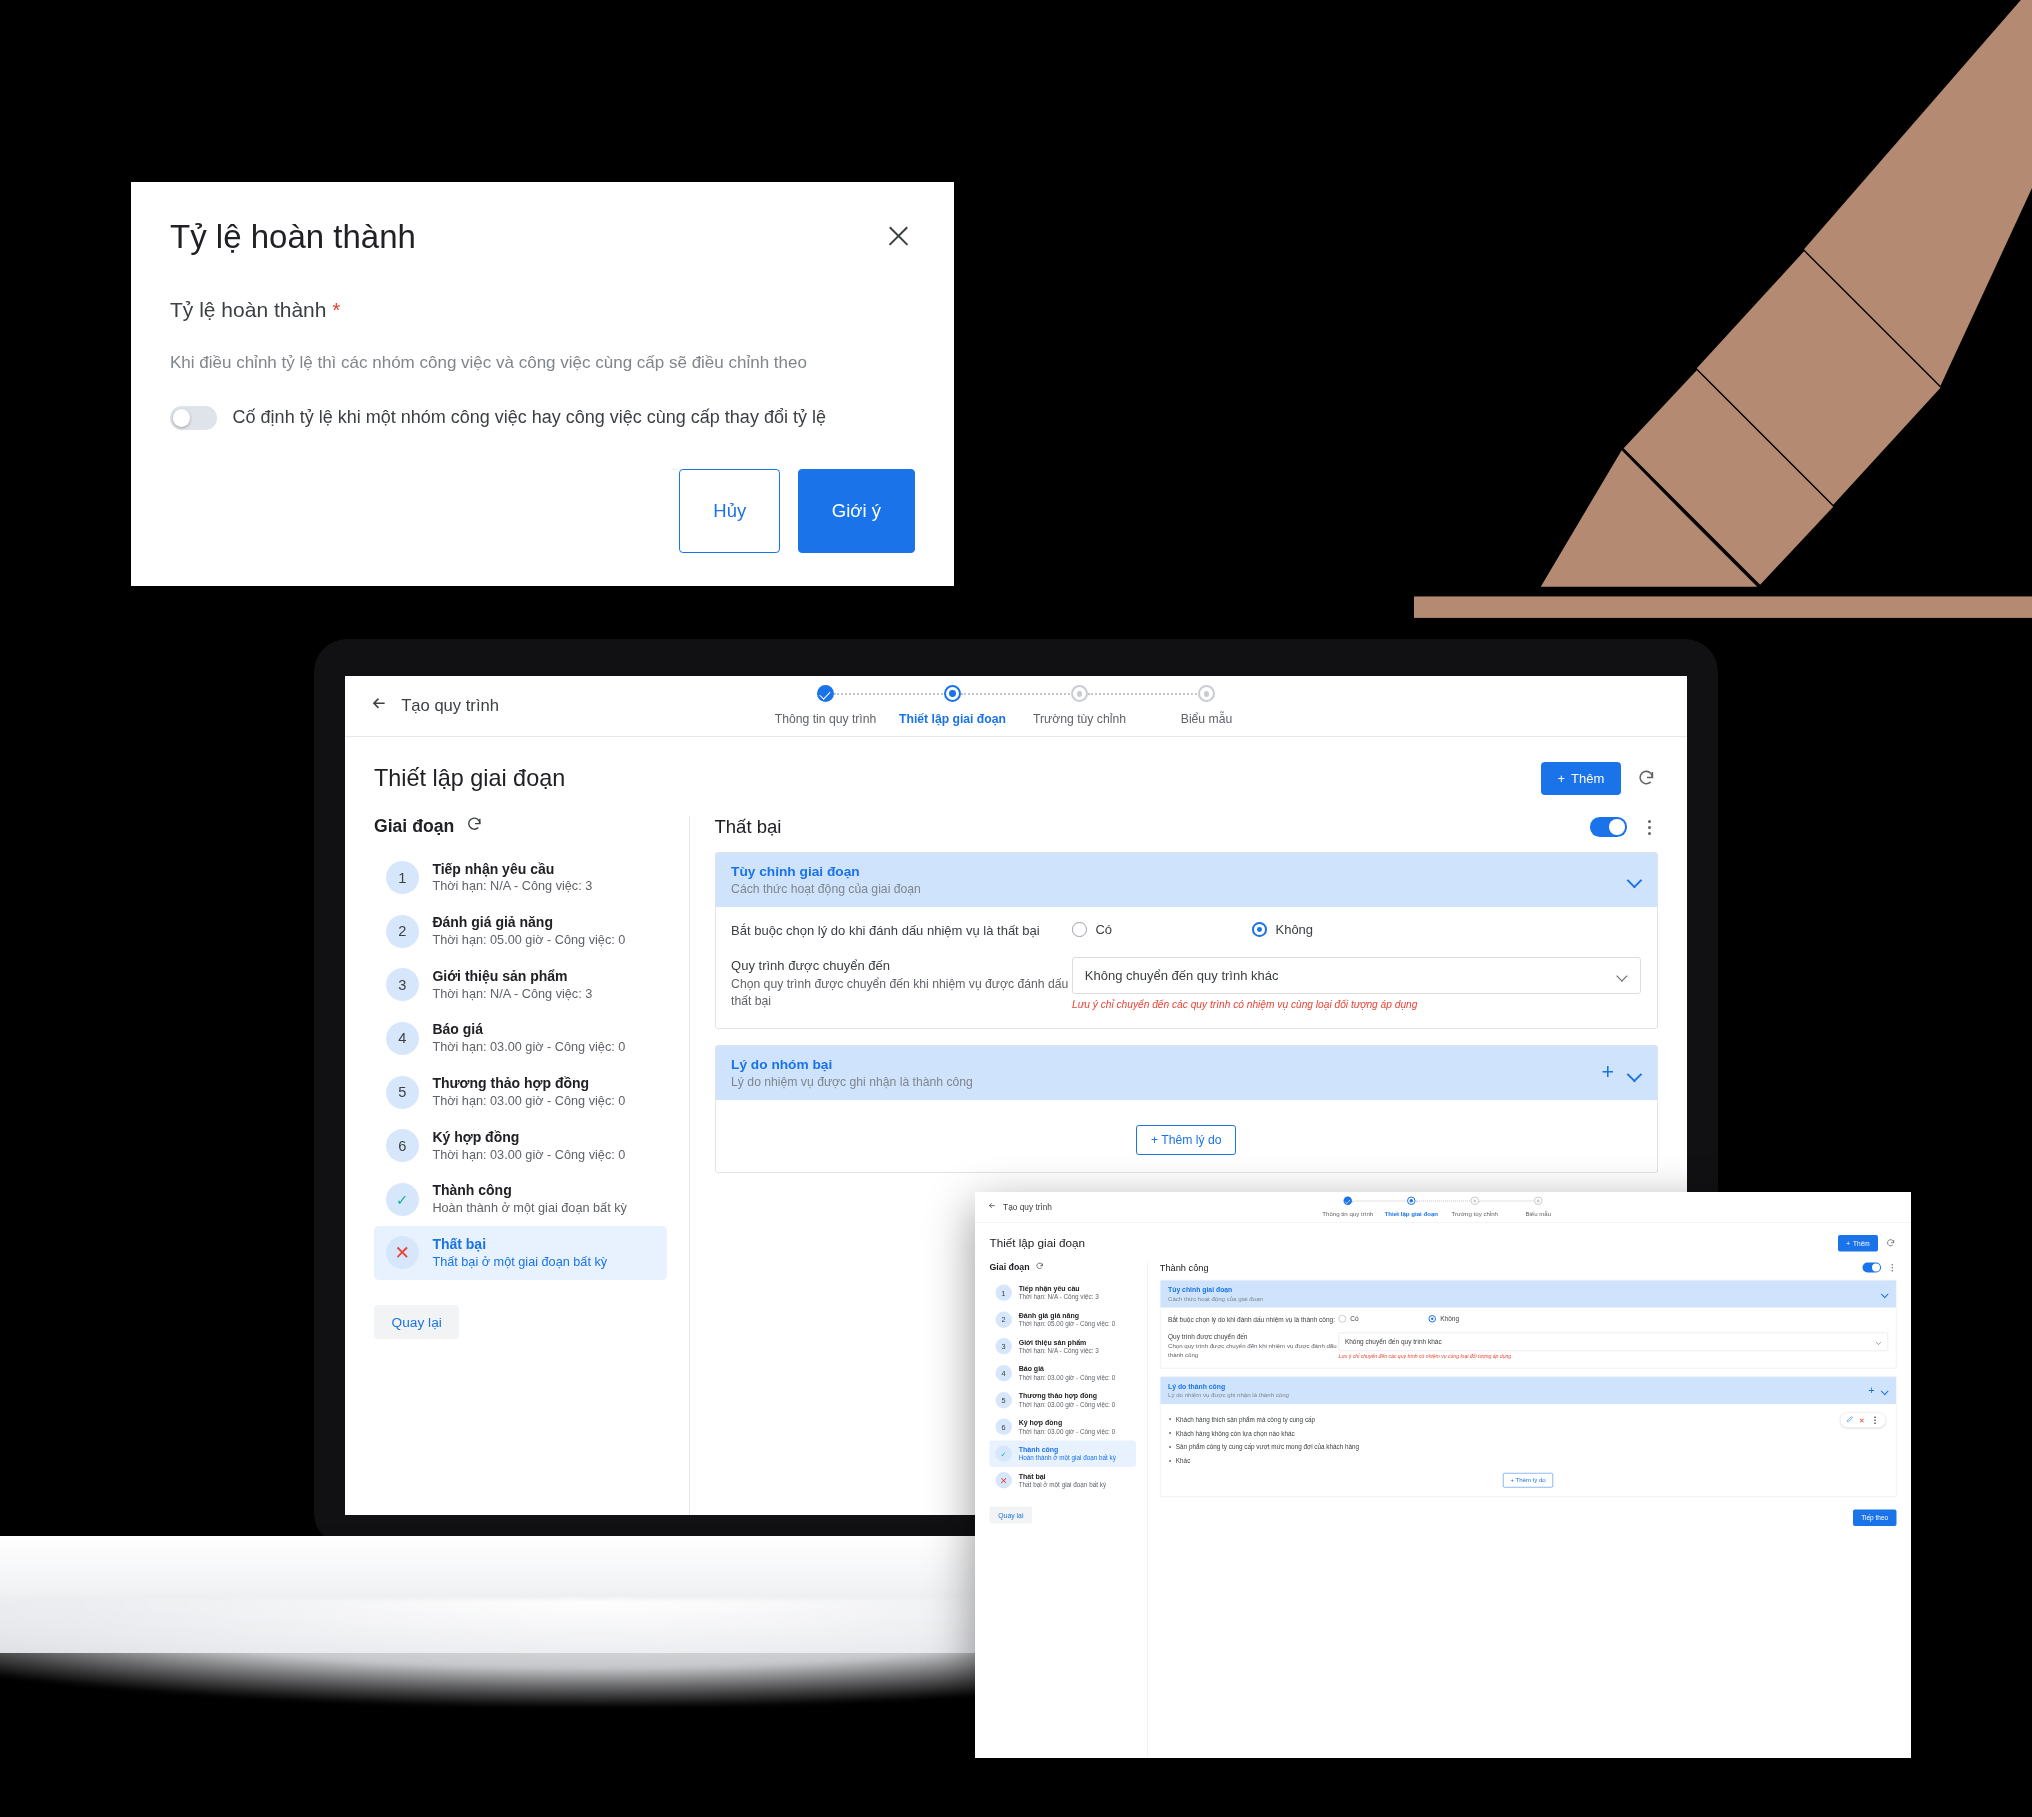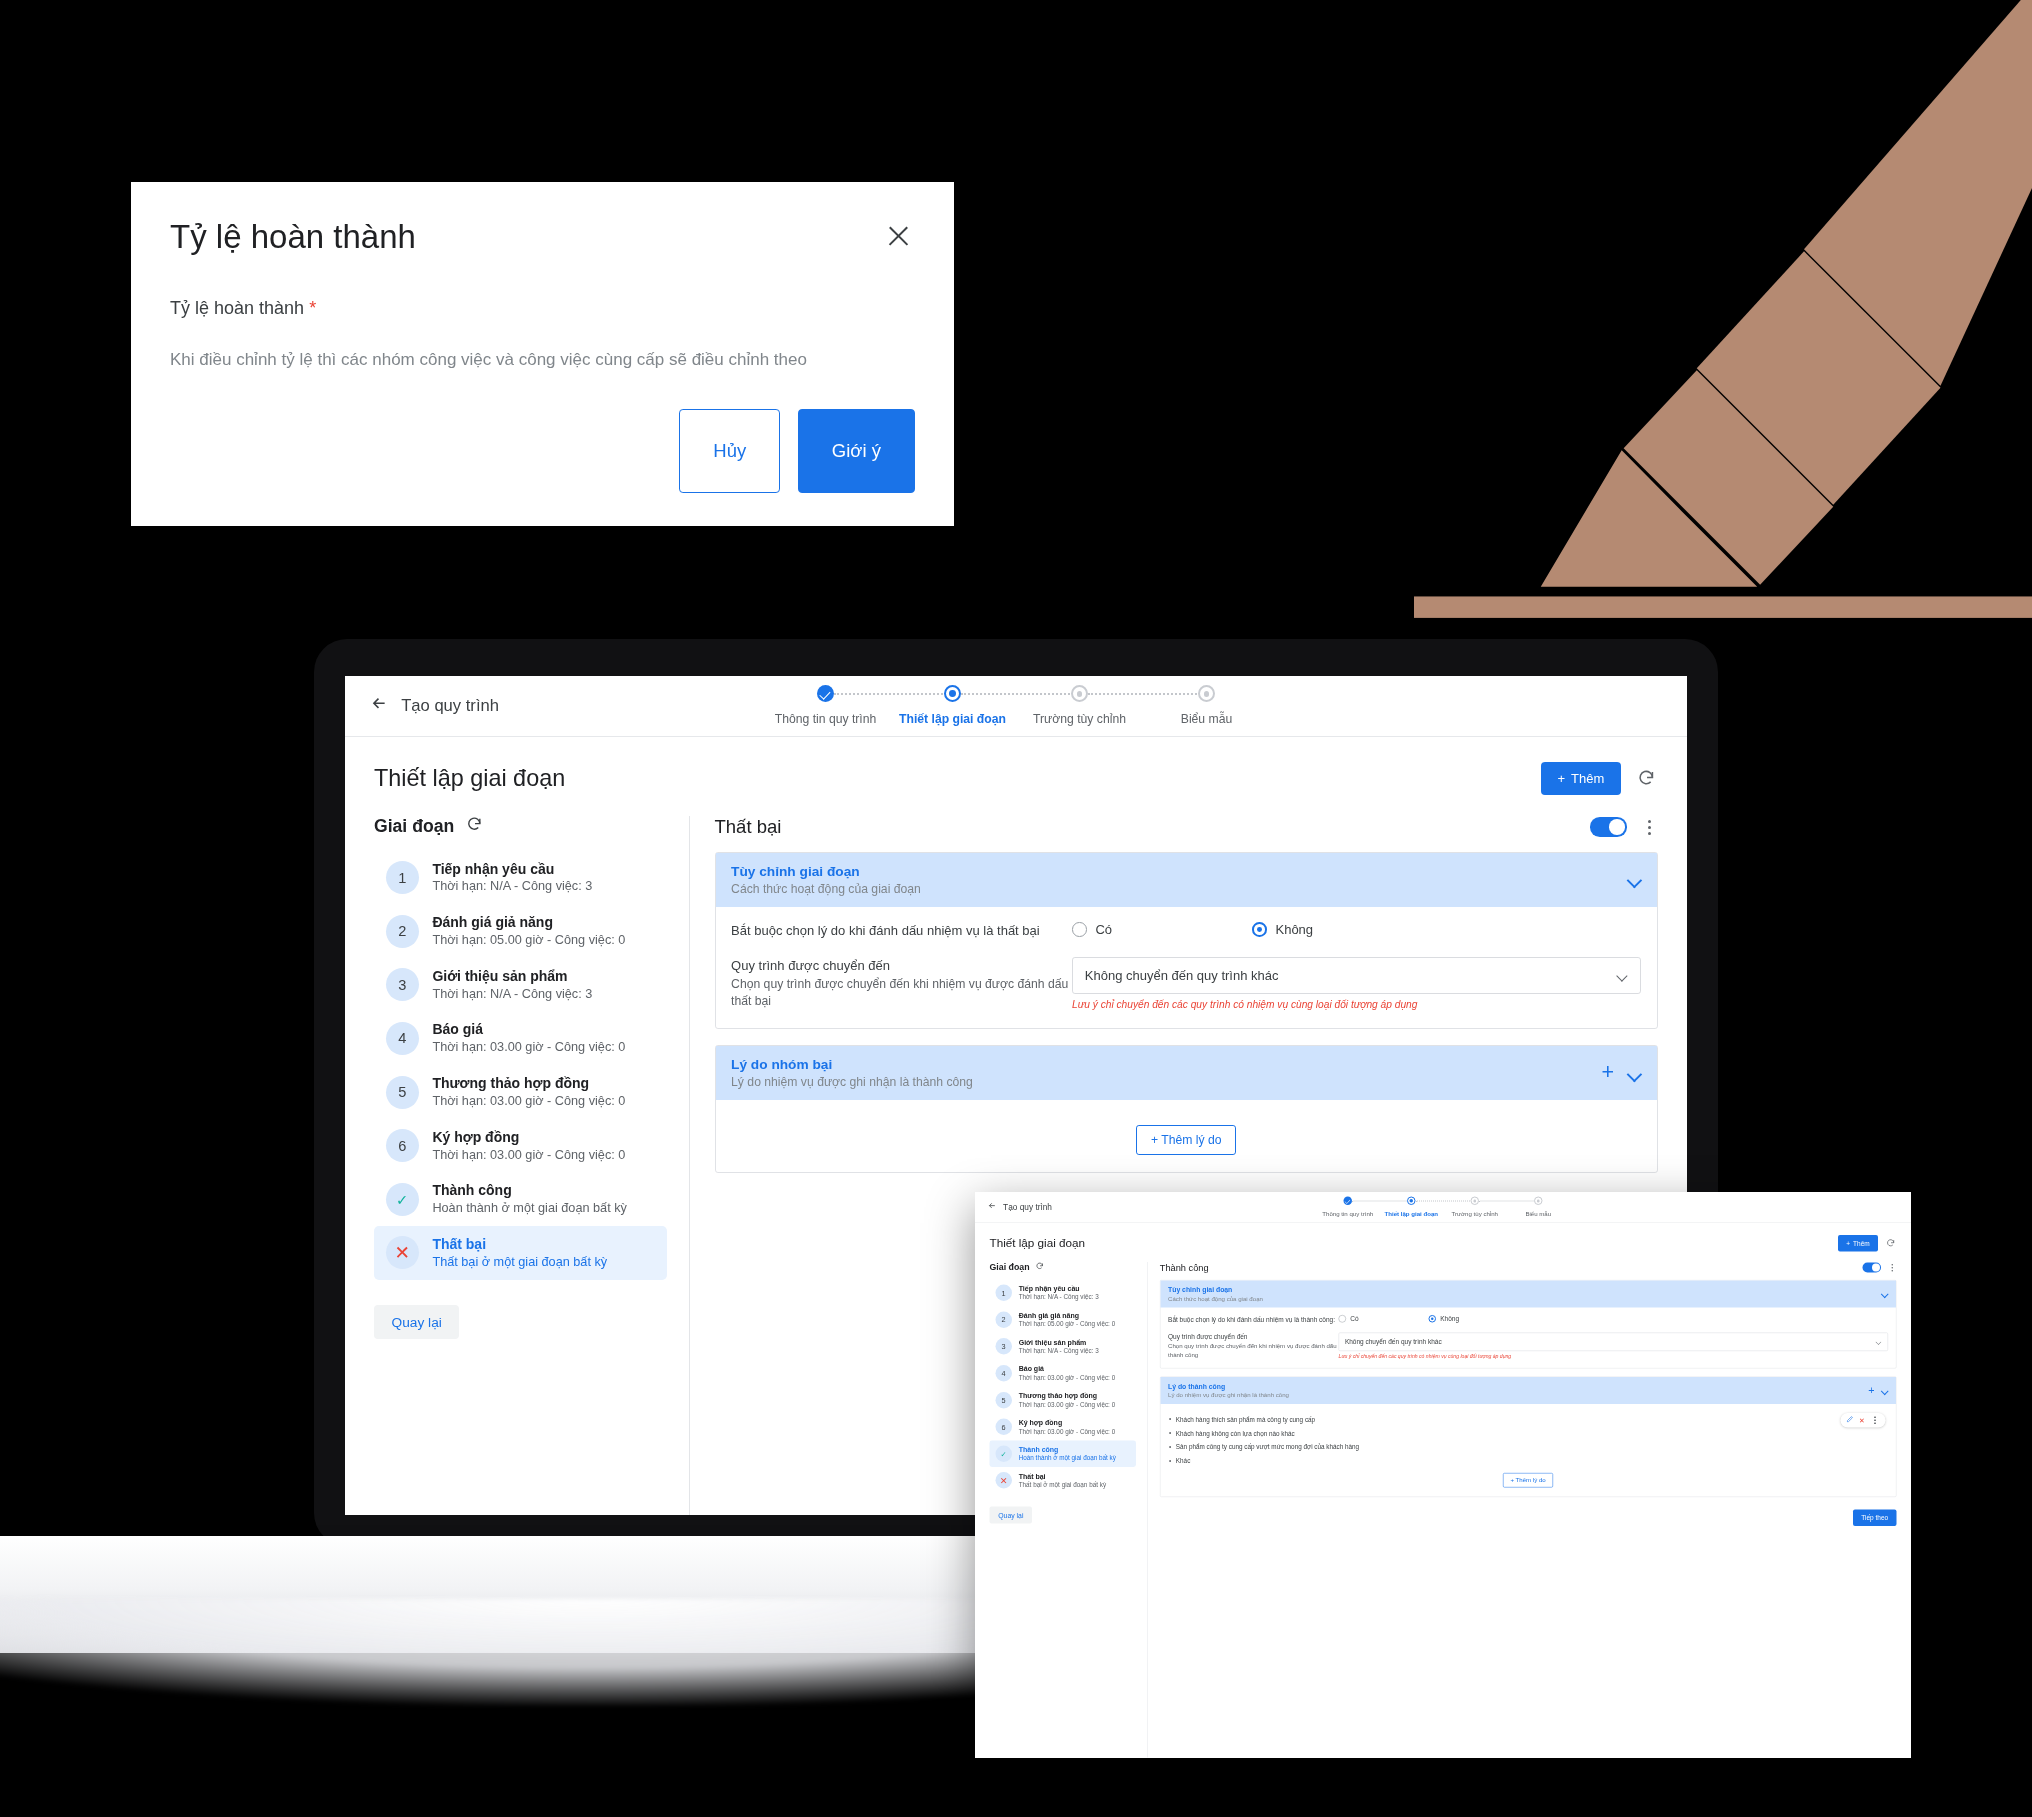--- a/index.html
+++ b/index.html
@@ -133,21 +133,21 @@
 
   
   .modal{position:absolute;left:131px;top:182px;width:823px;background:#fff;
          box-shadow:0 9.8px 37px rgba(0,0,0,.30);padding:37px 39px 33px;box-sizing:border-box;}
   .modal-head{display:flex;align-items:flex-start;justify-content:space-between;}
   .modal-title{font-size:33px;color:#202124;line-height:1.1;}
   .modal-close{width:33px;height:33px;position:relative;cursor:pointer;flex:none;}
   .modal-close::before,.modal-close::after{content:"";position:absolute;left:3.9px;top:15.6px;
     width:25px;height:2.3px;background:#3c4043;}
   .modal-close::before{transform:rotate(45deg);} .modal-close::after{transform:rotate(-45deg);}
-  .modal-label{font-size:18px;color:#3c4043;margin:43px 0 11.7px;}
+  .modal-label{font-size:21px;color:#3c4043;margin:43px 0 11.7px;}
   .modal-label .req{color:#ea4335;}
   .modal-input{border:1px solid #dadce0;border-radius:3.9px;height:55px;display:flex;align-items:center;
                padding:0 17.6px;font-size:19.5px;color:#202124;}
   .modal-note{font-size:17px;color:#80868b;margin:31px 0 0;}
   .modal-toggle-row{display:flex;align-items:center;gap:15.6px;margin-top:33px;}
   .big-switch{width:47px;height:23.4px;border-radius:11.7px;background:#dfe3ea;position:relative;flex:none;cursor:pointer;}
   .big-switch::after{content:"";position:absolute;left:2.9px;top:2.9px;width:17.6px;height:17.6px;border-radius:50%;
                      background:#fff;box-shadow:0 1px 2.9px rgba(0,0,0,.3);}
   .modal-toggle-label{font-size:18px;color:#3c4043;}
   .modal-actions{display:flex;justify-content:flex-end;gap:17.6px;margin-top:39px;}
@@ -620,20 +620,24 @@
   <div class="modal">
     <div class="modal-head">
       <div class="modal-title">Tỷ lệ hoàn thành</div>
       <div class="modal-close"></div>
     </div>
     <div class="modal-label">
       <span>Tỷ lệ hoàn thành</span>
       <span class="req">*</span>
     </div>
     <div class="modal-note">Khi điều chỉnh tỷ lệ thì các nhóm công việc và công việc cùng cấp sẽ điều chỉnh theo</div>
+    <div class="modal-toggle-row">
+      <div class="big-switch"></div>
+      <div class="modal-toggle-label">Cố định tỷ lệ khi một nhóm công việc hay công việc cùng cấp thay đổi tỷ lệ</div>
+    </div>
     <div class="modal-actions">
       <button class="m-btn m-cancel">Hủy</button>
       <button class="m-btn m-ok">Giới ý</button>
     </div>
   </div>
 
 </div>
 
 
 </body></html>

